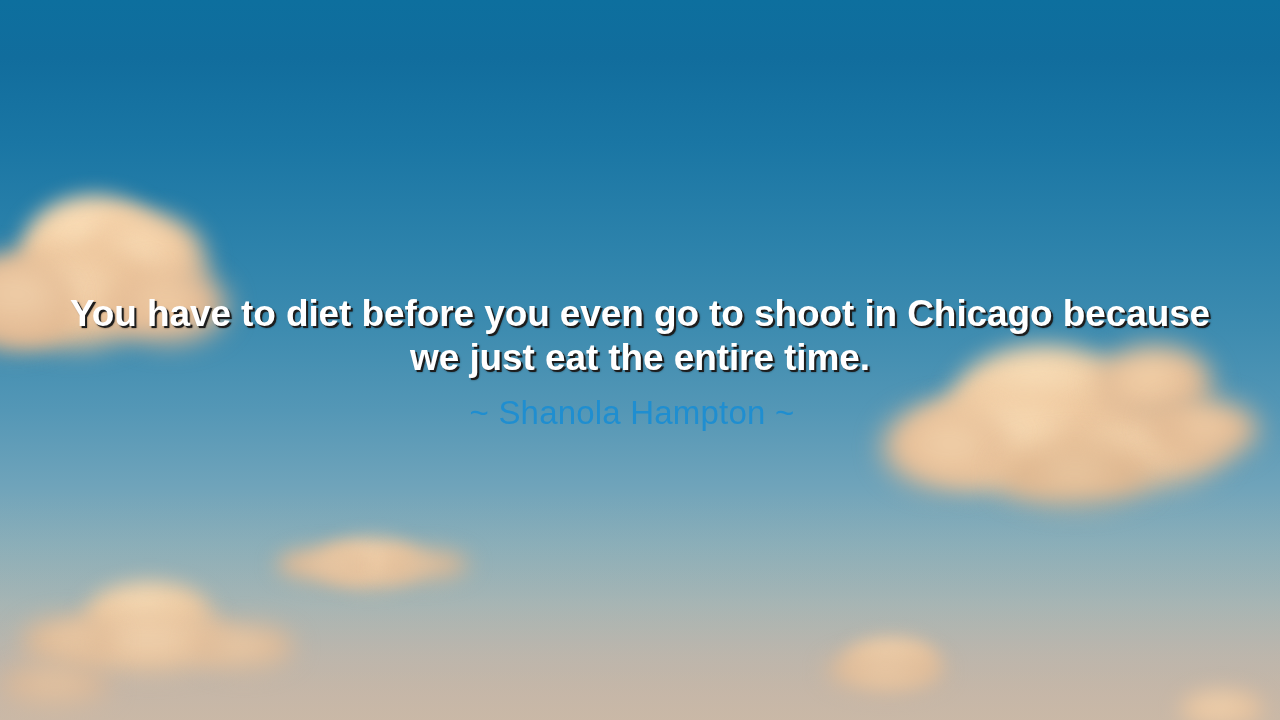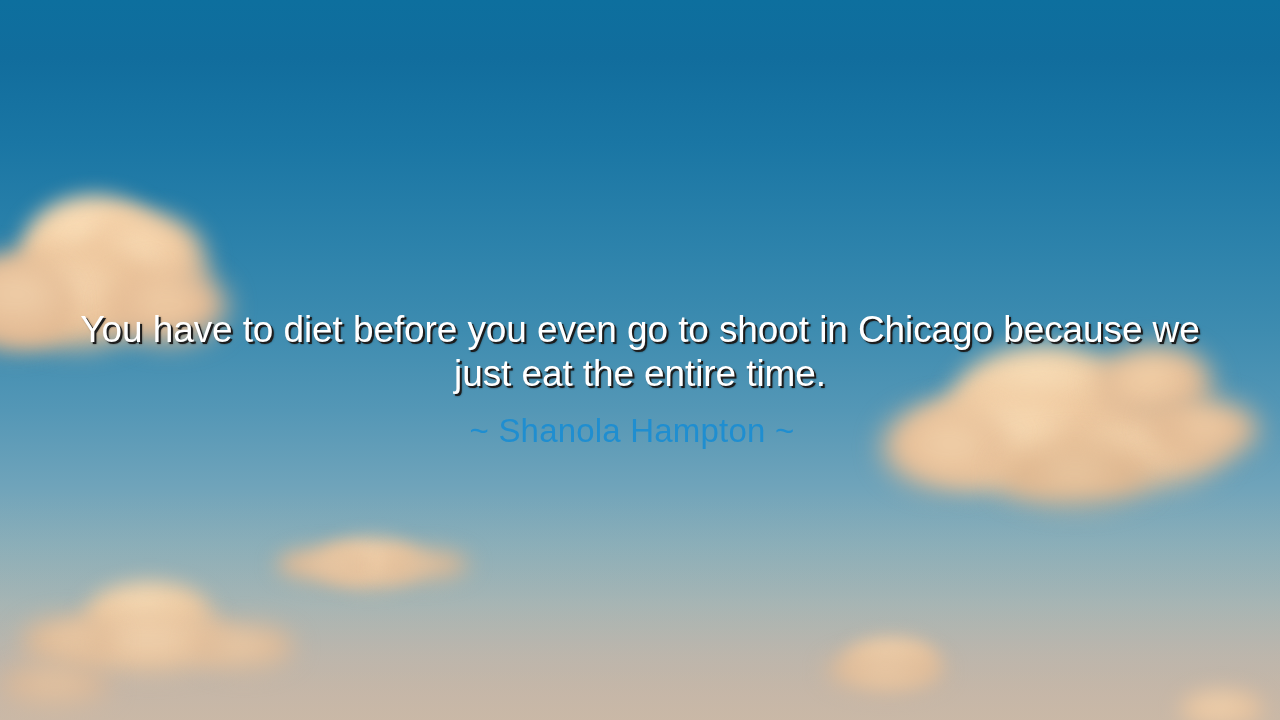--- a/index.html
+++ b/index.html
@@ -53,25 +53,25 @@
 
   
   .quote-wrap {
     position: absolute;
     left: 0;
     right: 0;
     top: 292px;
     text-align: center;
   }
   .quote {
-    margin: 16px;
+    margin: 0;
     color: #ffffff;
     font-size: 37px;
     line-height: 44px;
-    font-weight: 400;
+    font-weight: 700;
     letter-spacing: -0.1px;
     text-shadow:
       2px 2px 0 #1d1d1d,
       2px 2px 2px rgba(0,0,0,0.55);
     padding: 0 60px;
   }
   .author {
     margin: 14px 16px 0 0;
     font-size: 33px;
     line-height: 38px;

